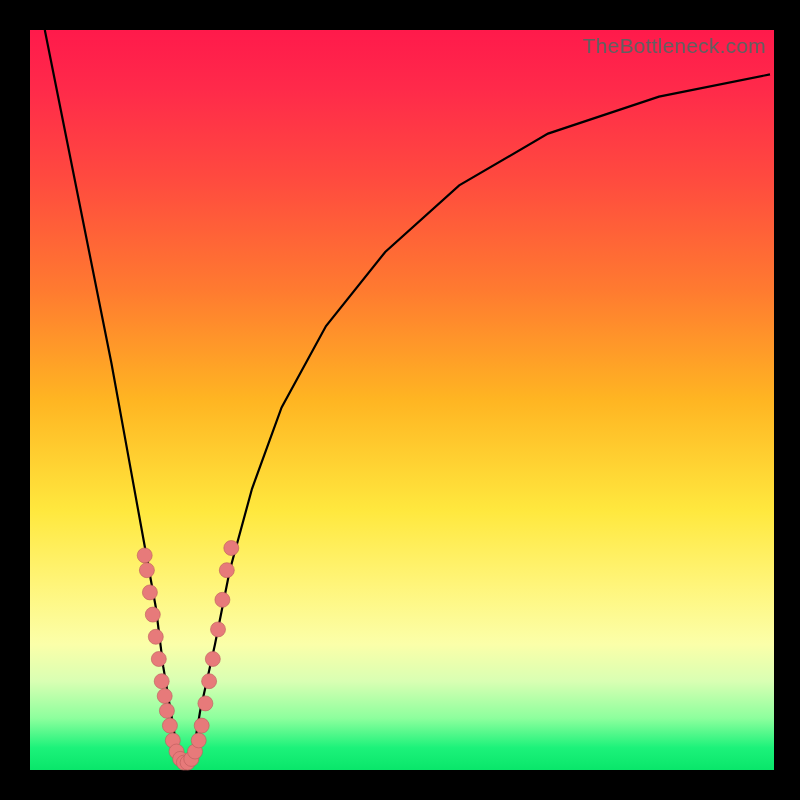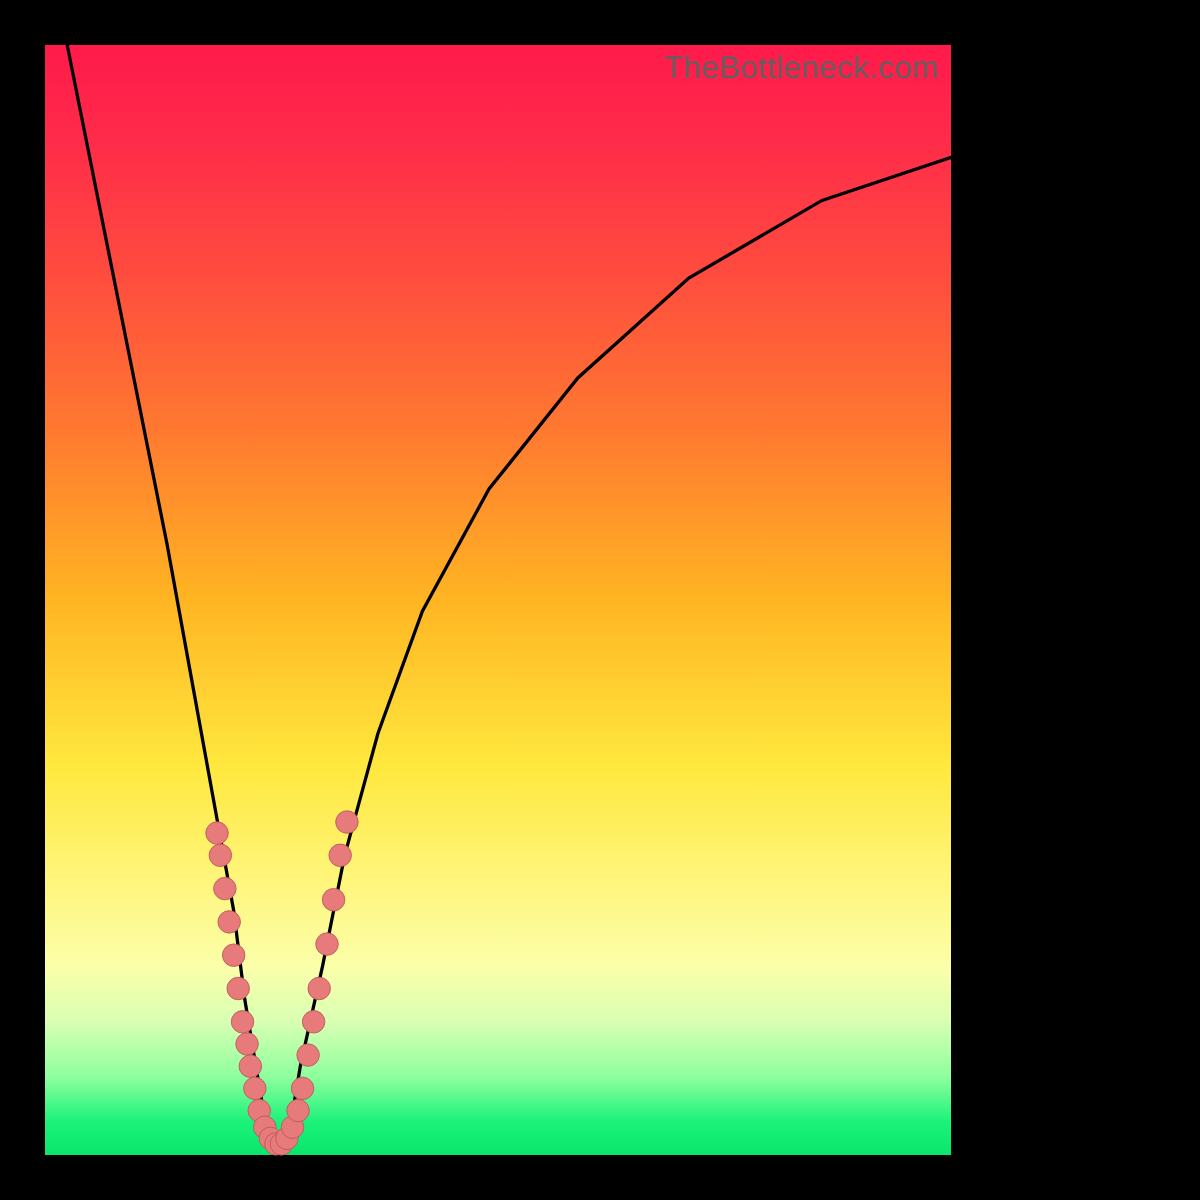--- a/index.html
+++ b/index.html
@@ -16,21 +16,21 @@
     left: 0;
     top: 0;
     width: 800px;
     height: 800px;
     background: #000;
   }
   .plot {
     position: absolute;
     left: 30px;
     top: 30px;
-    width: 604px;
+    width: 744px;
     height: 740px;
     
     background: linear-gradient(
       to bottom,
       #ff1a4b 0%,
       #ff2a4a 8%,
       #ff4a3f 20%,
       #ff7a30 35%,
       #ffb522 50%,
       #ffe83e 65%,

